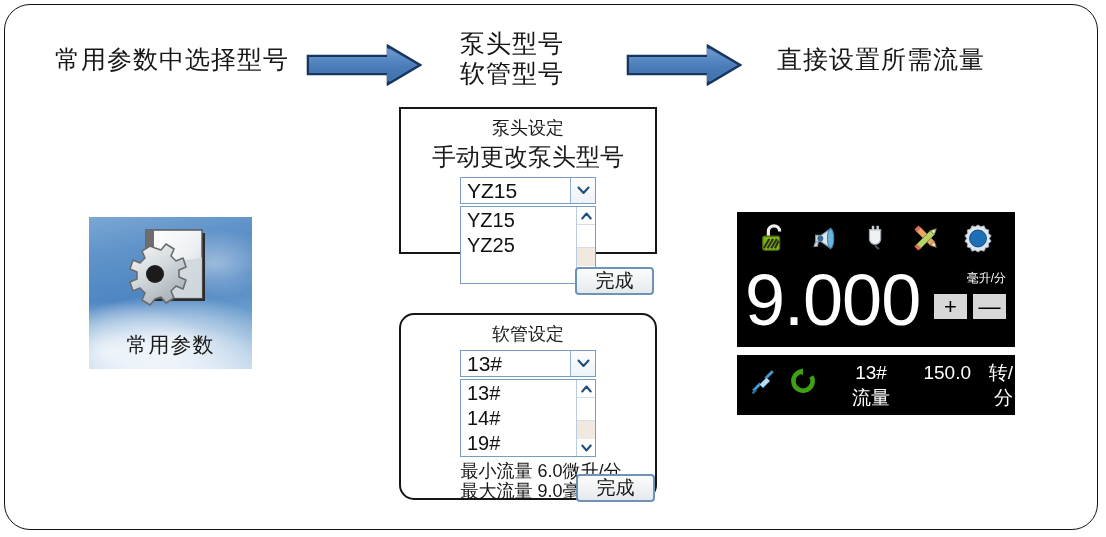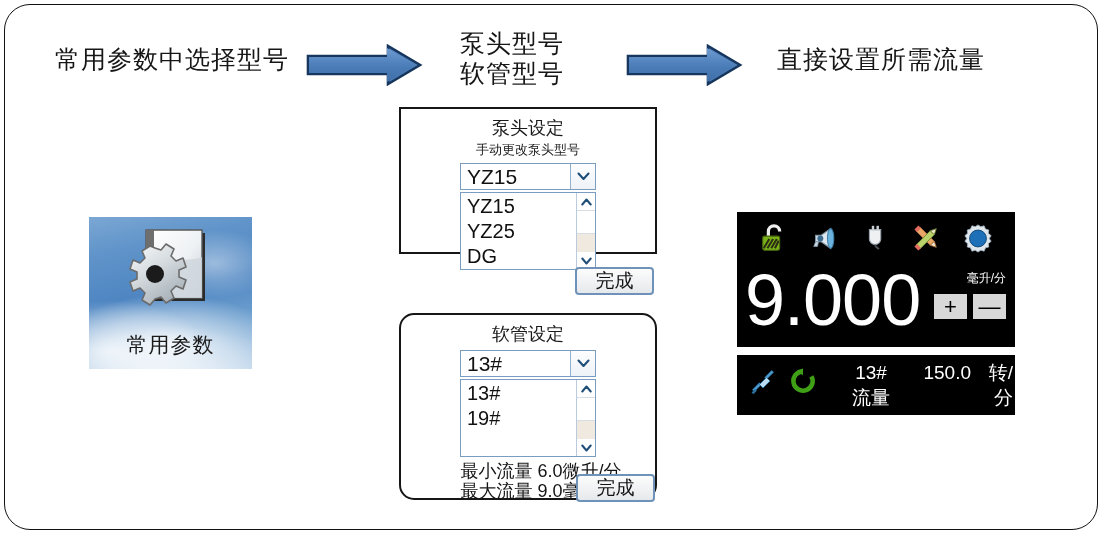--- a/index.html
+++ b/index.html
@@ -109,21 +109,21 @@
 
   .dlg-title {
     text-align: center;
     font-size: 18px;
     color: #1a1a1a;
     margin-top: 7px;
     font-family: "Liberation Sans", "DejaVu Sans", sans-serif;
   }
   .dlg-sub {
     text-align: center;
-    font-size: 13px;
+    font-size: 24px;
     color: #1a1a1a;
     margin-top: 1px;
     font-family: "Liberation Sans", "DejaVu Sans", sans-serif;
   }
 
   
   .combo {
     position: relative;
     margin: 4px auto 0 auto;
     width: 136px;
@@ -381,21 +381,20 @@
         <svg class="chev" width="13" height="9" viewBox="0 0 13 9">
           <path d="M1.5,1.5 L6.5,7 L11.5,1.5" fill="none" stroke="#1f4e79" stroke-width="2.1" stroke-linecap="round" stroke-linejoin="round"></path>
         </svg>
       </span>
     </div>
 
     <div class="listbox">
       <div class="items">
         <div class="item">YZ15</div>
         <div class="item">YZ25</div>
-        <div class="item">DG</div>
       </div>
       <div class="vscroll">
         <div class="sb-inner">
           <div class="sb-arrow">
             <svg width="11" height="8" viewBox="0 0 11 8">
               <path d="M1.3,6.5 L5.5,1.5 L9.7,6.5" fill="none" stroke="#1f4e79" stroke-width="2" stroke-linecap="round" stroke-linejoin="round"></path>
             </svg>
           </div>
           <div class="sb-thumb"></div>
           <div class="sb-track"></div>
@@ -419,20 +418,21 @@
       <span class="combo-btn">
         <svg class="chev" width="13" height="9" viewBox="0 0 13 9">
           <path d="M1.5,1.5 L6.5,7 L11.5,1.5" fill="none" stroke="#1f4e79" stroke-width="2.1" stroke-linecap="round" stroke-linejoin="round"></path>
         </svg>
       </span>
     </div>
 
     <div class="listbox">
       <div class="items">
         <div class="item">13#</div>
+        <div class="item">14#</div>
         <div class="item">19#</div>
       </div>
       <div class="vscroll">
         <div class="sb-inner">
           <div class="sb-arrow">
             <svg width="11" height="8" viewBox="0 0 11 8">
               <path d="M1.3,6.5 L5.5,1.5 L9.7,6.5" fill="none" stroke="#1f4e79" stroke-width="2" stroke-linecap="round" stroke-linejoin="round"></path>
             </svg>
           </div>
           <div class="sb-thumb"></div>

